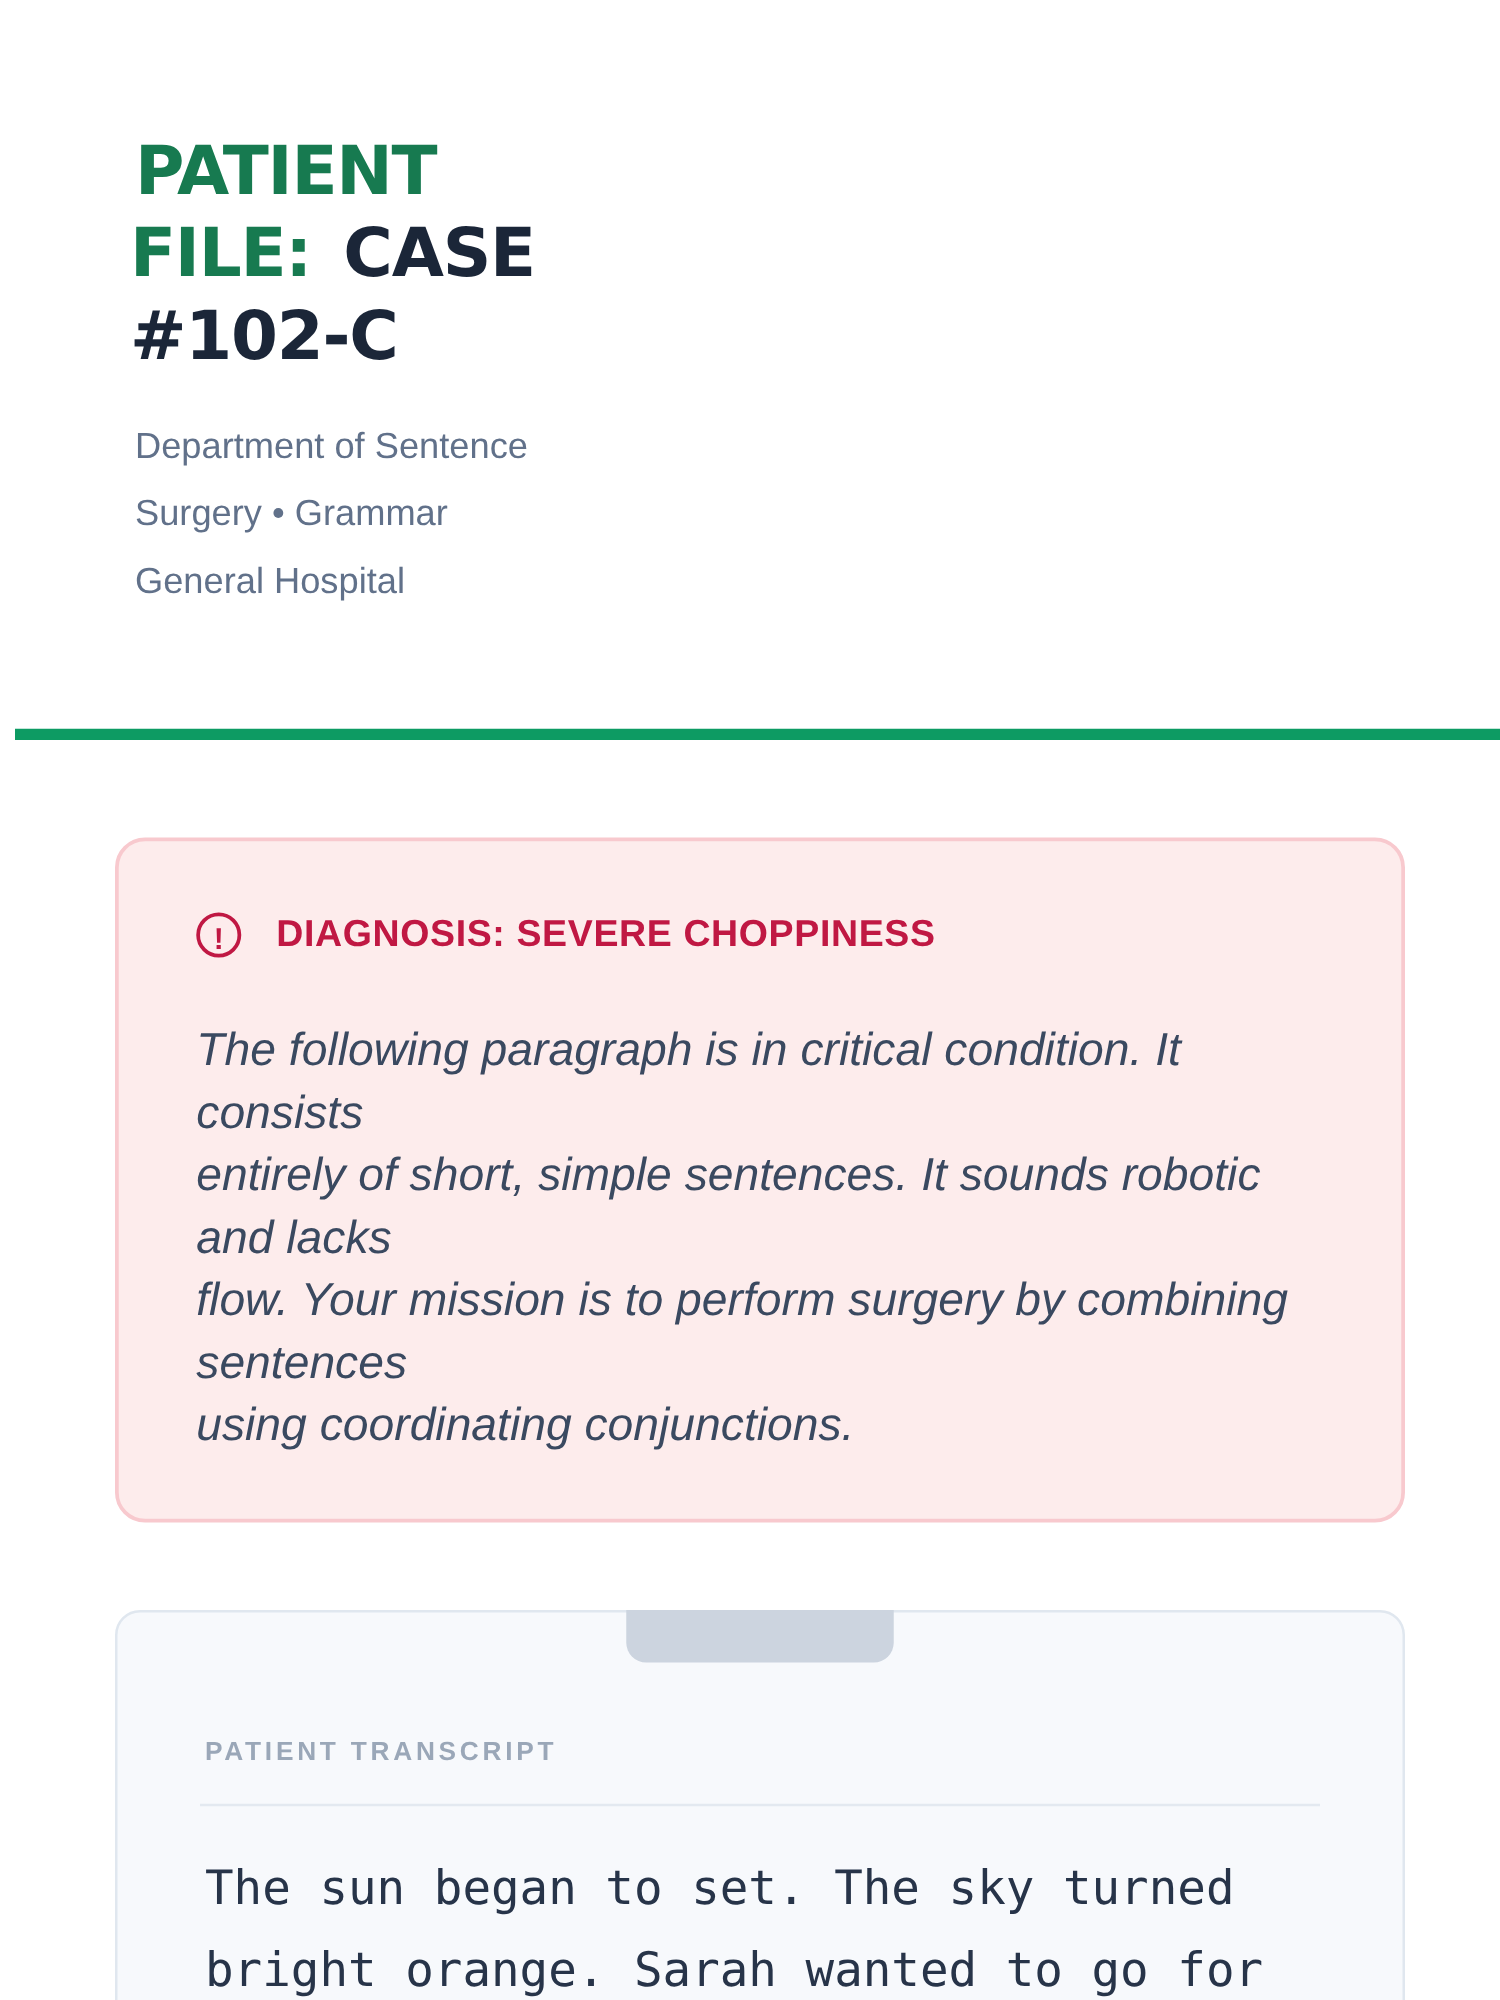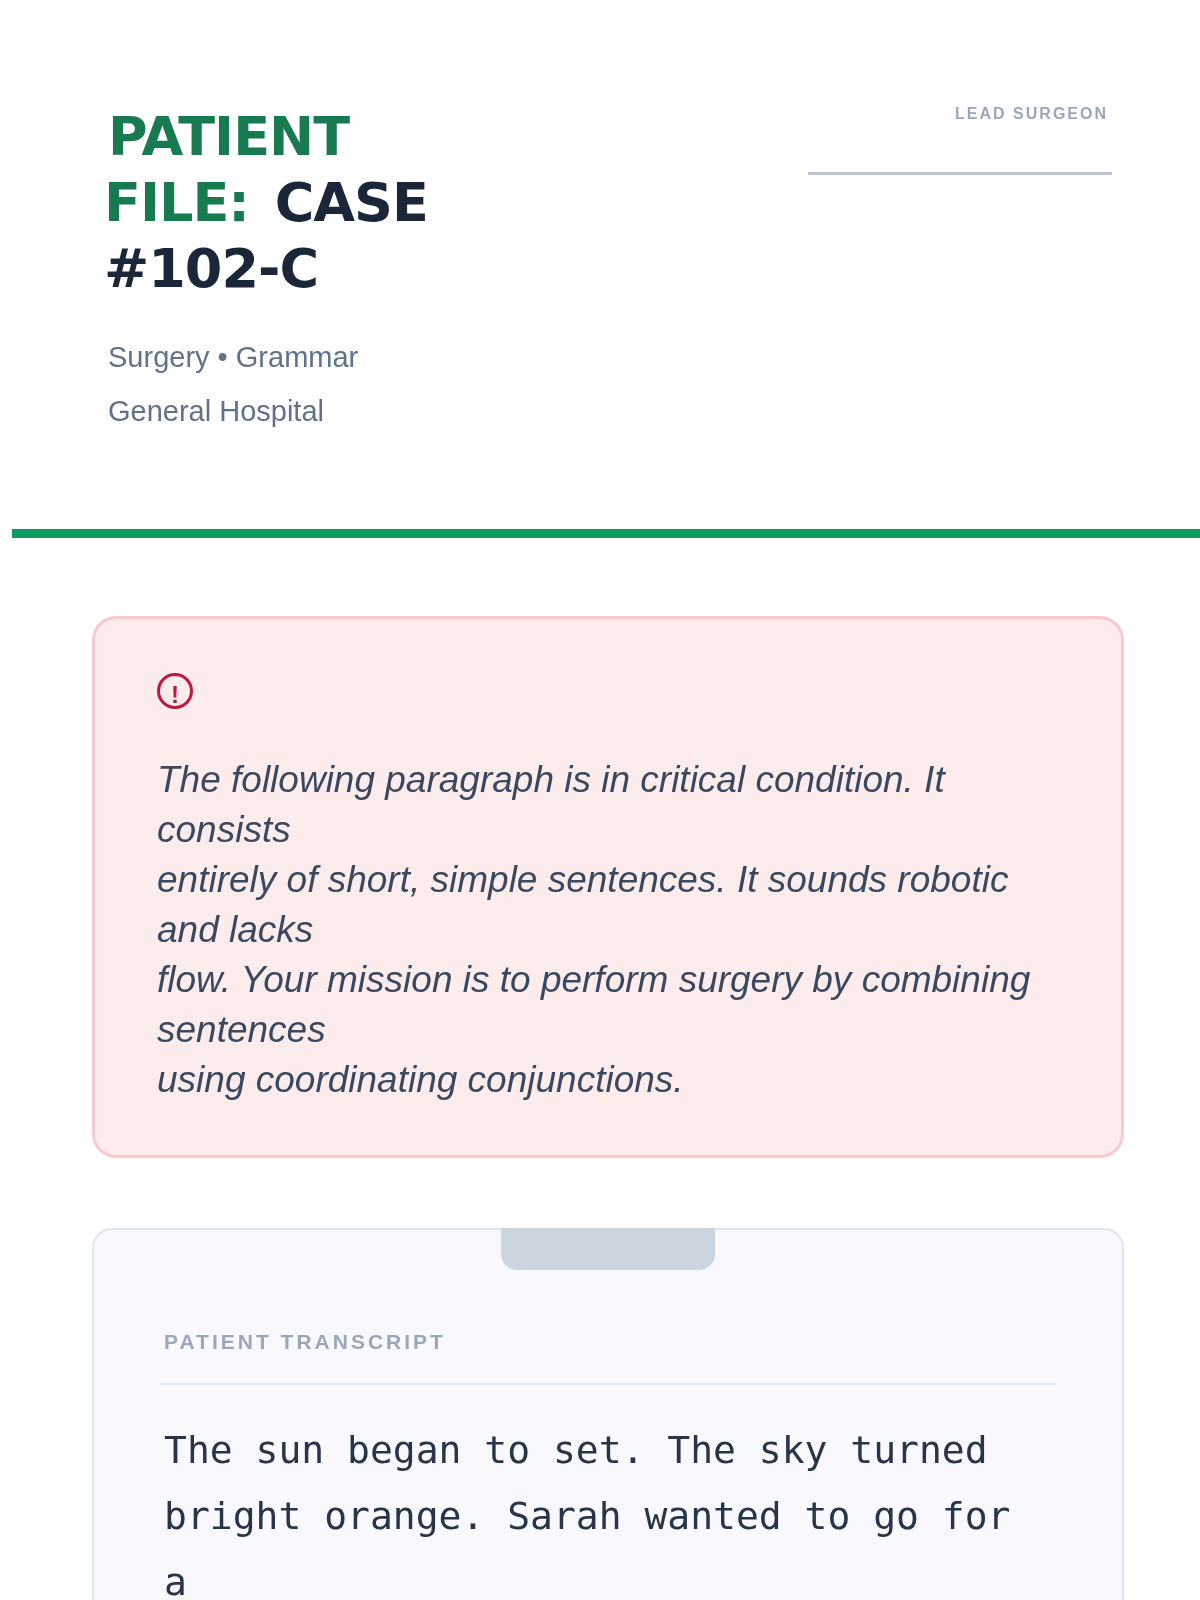--- a/index.html
+++ b/index.html
@@ -160,38 +160,36 @@
 <body>
 
 <div class="page">
 
   <div class="header">
     <div class="masthead">
       <h1 class="title"><span class="t-green">PATIENT FILE:</span>
         <span class="t-dark">CASE #102-C</span>
       </h1>
       <div class="subtitle">
+        <div>Department of Sentence</div>
         <div>Surgery • Grammar</div>
         <div>General Hospital</div>
       </div>
     </div>
 
     <div class="sig-fields">
-      <div class="sig-field">
-        <div class="sig-label">LEAD SURGEON</div>
-        <div class="sig-line"></div>
-      </div>
     </div>
   </div>
 
   <div class="green-rule"></div>
 
   <div class="diagnosis">
     <div class="diag-heading">
       <div class="alert-icon">!</div>
+      <div class="diag-title">DIAGNOSIS: SEVERE CHOPPINESS</div>
     </div>
     <div class="diag-body">The following paragraph is in critical condition. It consists
 entirely of short, simple sentences. It sounds robotic and lacks
 flow. Your mission is to perform surgery by combining sentences
 using coordinating conjunctions.</div>
   </div>
 
   <div class="transcript-card">
     <div class="clip-notch"></div>
     <div class="card-label">PATIENT TRANSCRIPT</div>

